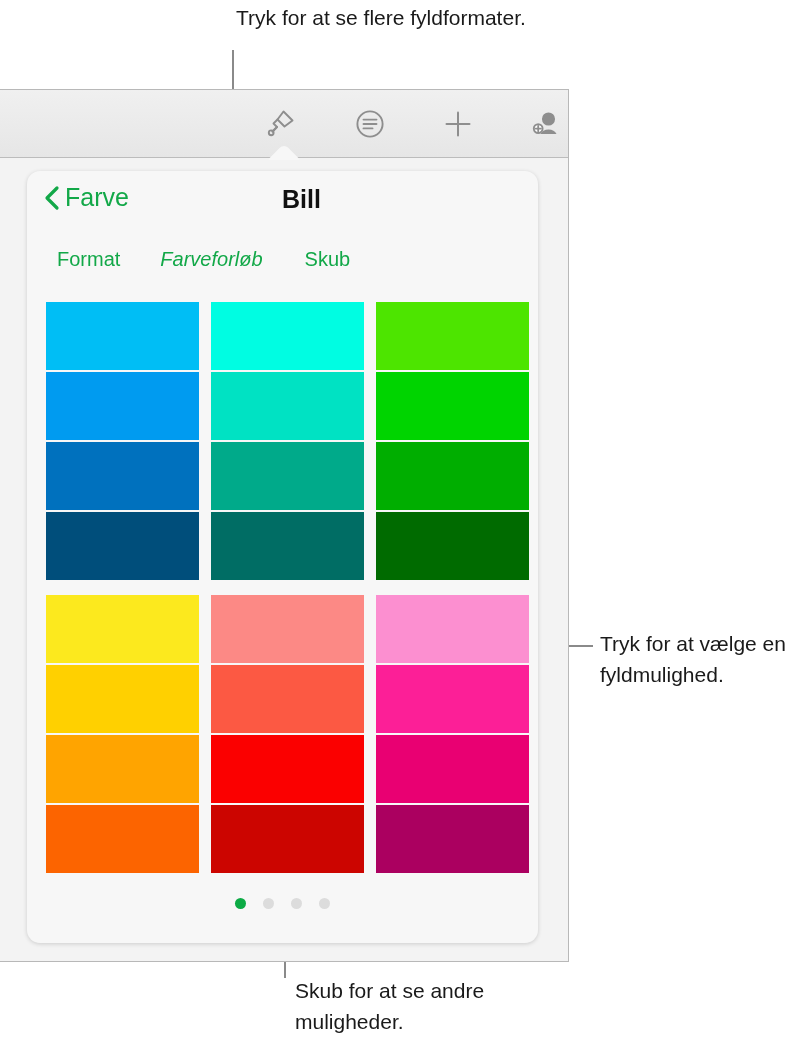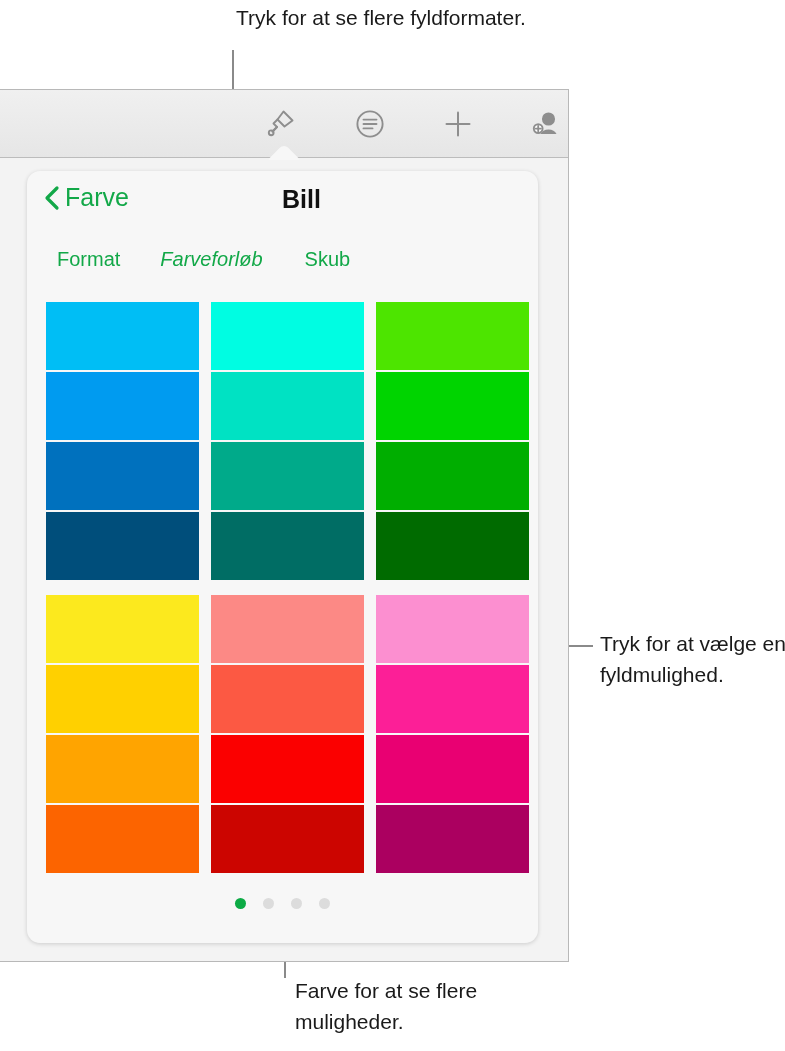--- a/index.html
+++ b/index.html
@@ -190,21 +190,21 @@
     background: #dcdcdc;
     cursor: pointer;
   }
   .dot.active { background: #0cab45; }
 </style>
 </head>
 <body>
 
 <div class="callout" id="callout-top">Tryk for at se flere fyldformater.</div>
 <div class="callout" id="callout-right">Tryk for at vælge en fyldmulighed.</div>
-<div class="callout" id="callout-bottom">Farve for at se flere muligheder.</div>
+<div class="callout" id="callout-bottom">Skub for at se andre muligheder.</div>
 
 <div class="leader" id="leader-top-v"></div>
 <div class="leader" id="leader-top-h"></div>
 <div class="leader" id="leader-top-tick-l"></div>
 <div class="leader" id="leader-top-tick-r"></div>
 
 <div class="leader" id="leader-right-h"></div>
 
 <div class="leader" id="leader-bot-h"></div>
 <div class="leader" id="leader-bot-tick-l"></div>

